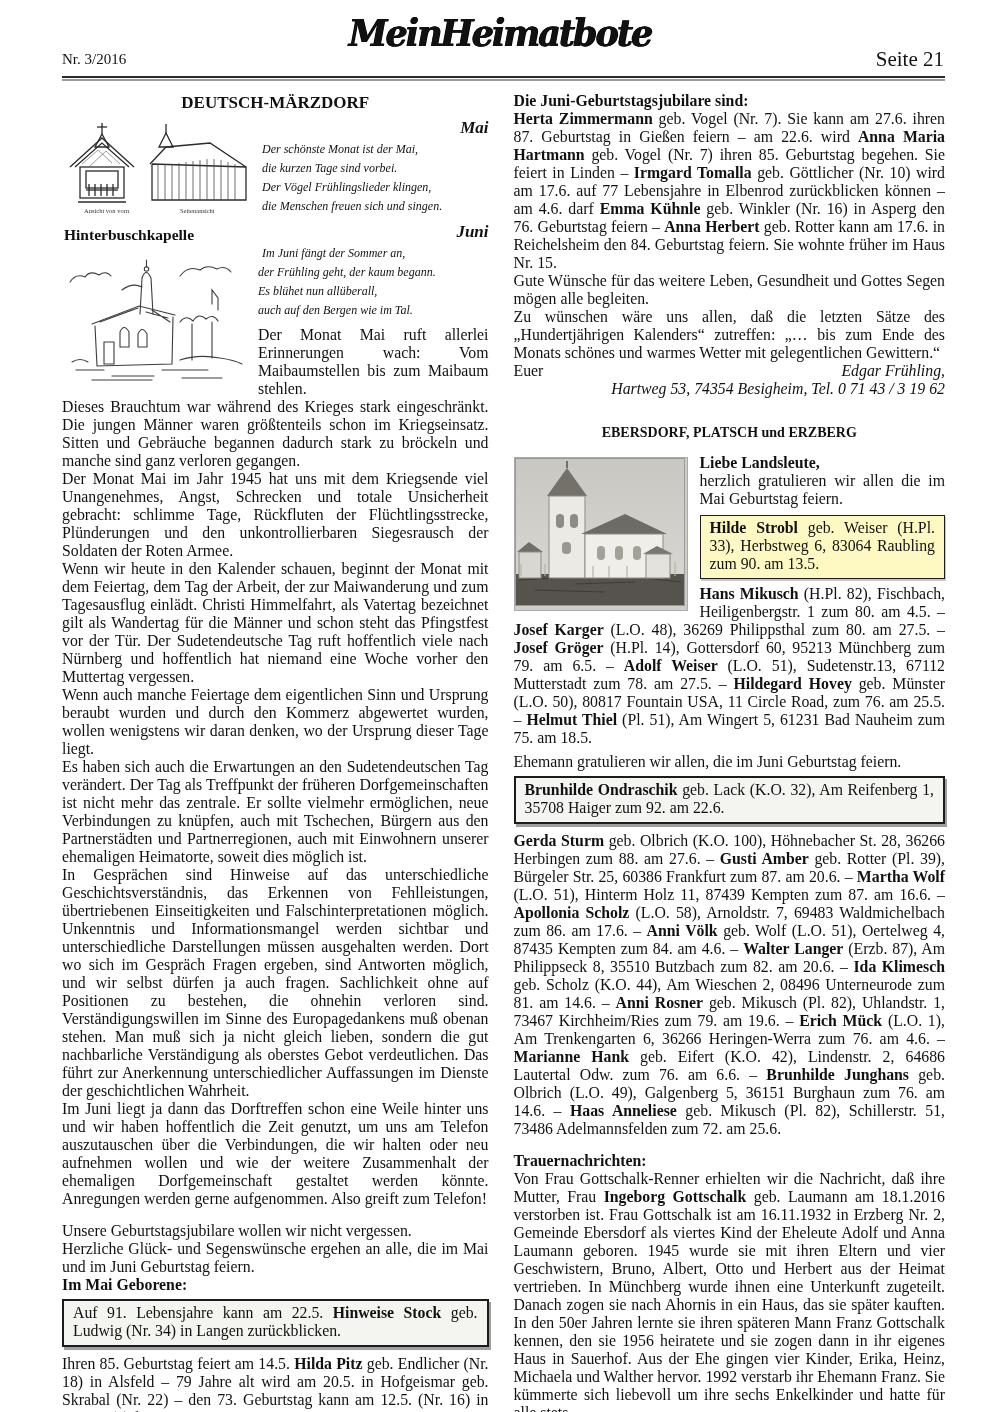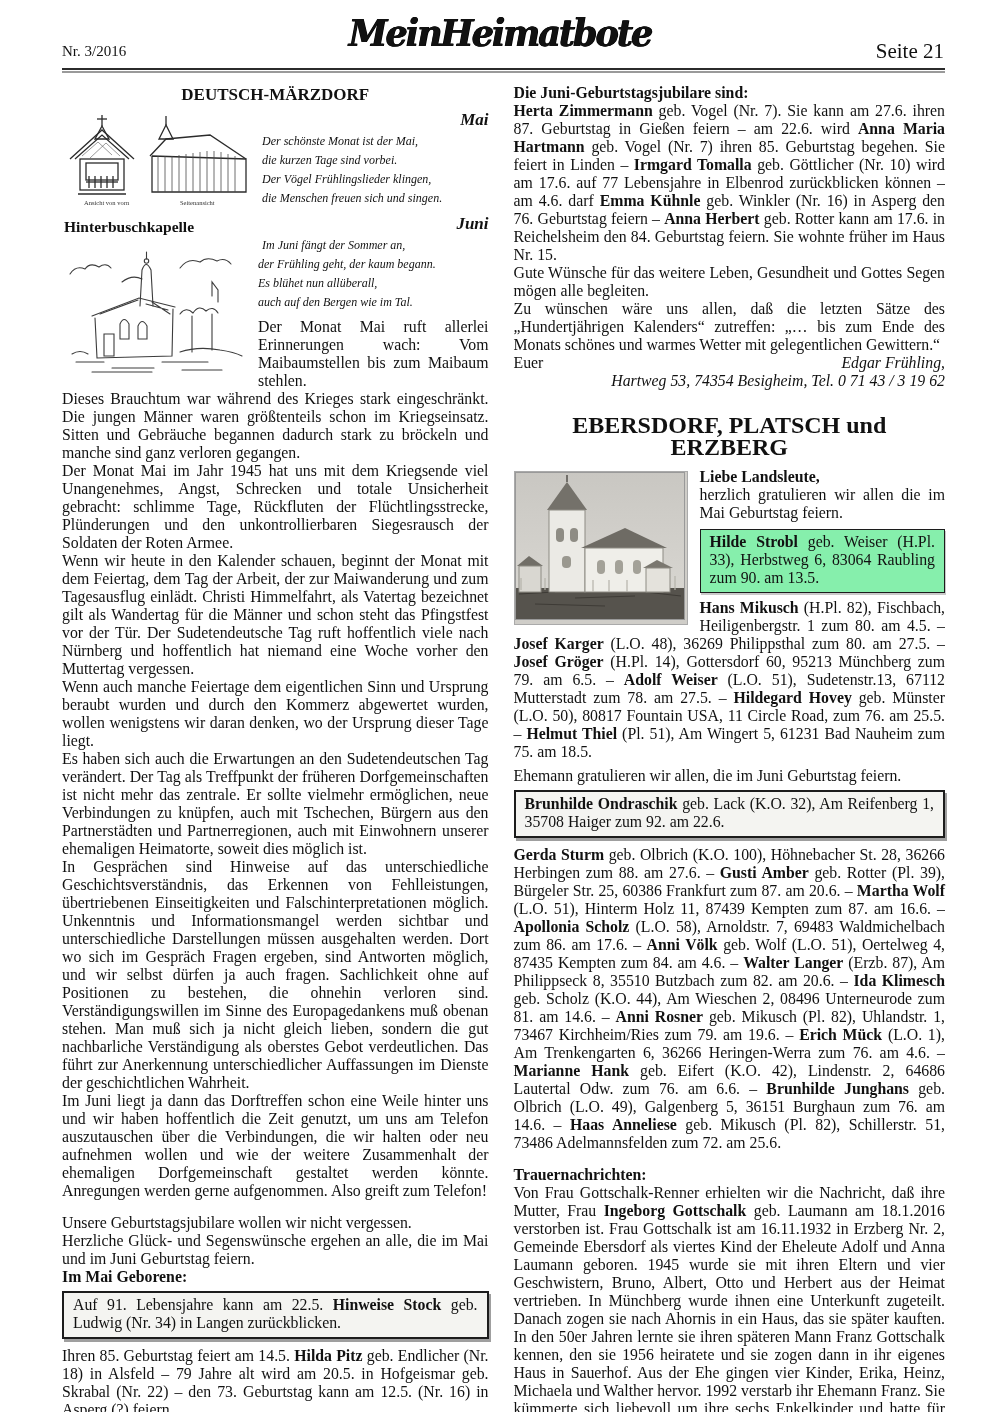--- a/index.html
+++ b/index.html
@@ -1,49 +1,49 @@
 <!DOCTYPE html>
 <html><head>
 <meta charset="utf-8">
 <style>
   html,body{margin:0;padding:0;background:#fff;}
   .page{position:relative;width:1000px;height:1412px;background:#fff;color:#111;
         font-family:"Liberation Serif","DejaVu Serif",serif;font-size:15.8px;line-height:18px;
         overflow:hidden;}
   
-  .hdr{position:relative;height:68px;padding:0 37px 0 62px;}
+  .hdr{position:relative;height:76px;padding:0 37px 0 62px;}
   .hdr .issue{position:absolute;left:62px;bottom:8px;font-size:15px;}
   .hdr .pageno{position:absolute;right:56px;bottom:8px;font-size:21px;}
   .masthead{position:absolute;left:50%;top:24px;transform:translateX(-50%) scaleY(1.08);
             font-family:"DejaVu Serif","Liberation Serif",serif;font-weight:bold;font-style:italic;
             font-size:35px;letter-spacing:-2px;white-space:nowrap;
             text-shadow:0.6px 0 #000, -0.4px 0 #000;}
   .rule{margin:0 55px 0 62px;height:2px;background:#2b2b2b;box-shadow:0 3px 0 #9a9a9a;}
   
   .columns{display:flex;gap:25px;padding:14px 55px 0 62px;align-items:flex-start;}
   .col{text-align:justify;}
   .col.left{width:428px;}
   .col.right{width:433px;}
   p{margin:0;text-align:justify;}
   b{font-weight:bold;}
   .sec-title{font-weight:bold;text-align:center;font-size:17px;line-height:22px;margin:0 0 4px;}
-  .sec-title2{font-weight:bold;text-align:center;font-size:24px;line-height:22px;margin:24px 0 10px;}
+  .sec-title2{font-weight:bold;text-align:center;font-size:14px;line-height:22px;margin:24px 0 10px;}
   .bold-line{font-weight:bold;text-align:left;}
   
   .illu-chapel{float:left;width:192px;margin:2px 8px 2px 0;text-align:center;}
   .illu-caption{font-weight:bold;font-size:15.5px;text-align:left;margin:2px 0 0 2px;line-height:18px;}
   .illu-sketch{float:left;clear:left;width:186px;margin:6px 10px 4px 0;}
   .poem-title{font-weight:bold;font-style:italic;text-align:right;font-size:17px;line-height:20px;margin:4px 0 2px;}
   .poem{font-style:italic;text-align:left;white-space:pre-line;font-size:12px;line-height:19px;margin-bottom:6px;}
   .sp{margin-top:14px;}
   .mt6{margin-top:6px;}
   
   .box{border:2px solid #1c1c1c;background:#f4f4f1;box-shadow:2px 3px 0 rgba(80,80,80,.55);
        padding:3px 9px 5px;margin:5px 0 8px;}
-  .box.plain{background:#86efac;border-width:1.5px;box-shadow:1px 2px 0 rgba(120,120,120,.4);}
+  .box.plain{background:#fef9c3;border-width:1.5px;box-shadow:1px 2px 0 rgba(120,120,120,.4);}
   .box.beside{overflow:hidden;margin:7px 0 6px;}
   
   .photo-float{float:left;width:172px;margin:3px 12px 4px 0;border:1px solid #aaa;background:#cfcdc8;}
   .sig-row{display:flex;justify-content:space-between;align-items:baseline;}
   .sig-name,.sig-addr{font-style:italic;text-align:right;}
   .clear{clear:both;}
 </style>
 </head>
 <body>
 

